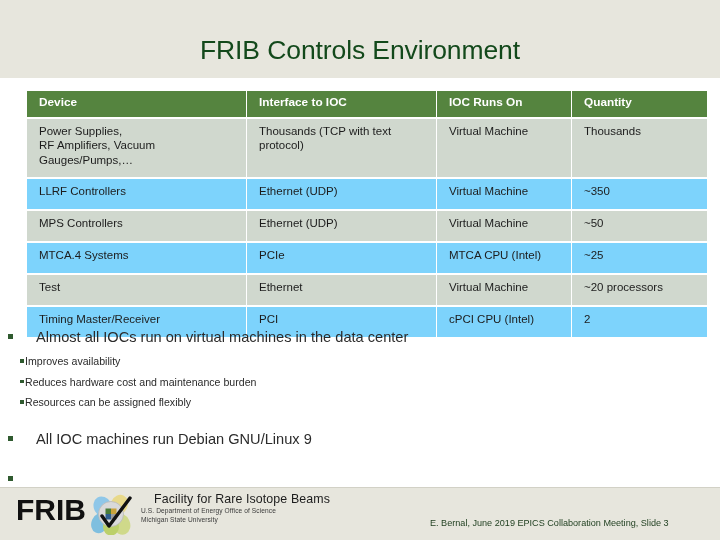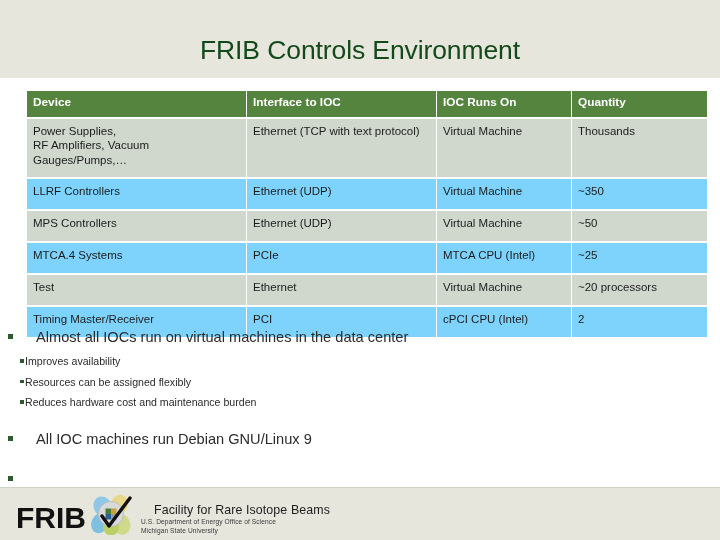--- a/index.html
+++ b/index.html
@@ -47,21 +47,21 @@
     left: 26px;
     top: 89px;
     width: 677px;
     border-collapse: separate;
     border-spacing: 1px 2px;
     table-layout: fixed;
   }
   .data-table th, .data-table td {
     text-align: left;
     vertical-align: top;
-    padding: 5px 7px 6px 6px;
+    padding: 5px 7px 6px 12px;
     font-size: 11.5px;
     line-height: 14.4px;
     font-weight: normal;
     color: #1c1c1c;
   }
   .data-table thead th {
     background: #55843f;
     color: #ffffff;
     font-weight: bold;
     font-size: 11.8px;
@@ -131,21 +131,21 @@
     width: 720px;
     height: 53px;
     background: #e7e6dd;
     border-top: 1px solid #d2d1c6;
   }
   .logo-wrap {
     position: absolute;
     left: 16px;
     top: 5px;
     display: flex;
-    align-items: flex-end;
+    align-items: flex-start;
   }
   .logo-frib {
     font-family: "Liberation Sans", sans-serif;
     font-size: 30px;
     font-weight: bold;
     color: #111111;
     letter-spacing: 0px;
     line-height: 34px;
   }
   .logo-mark {
@@ -206,21 +206,21 @@
       </tr>
     </thead>
     <tbody>
 
       <tr class="row-dark">
         <td class="cell-tall">
           <span>Power Supplies,</span><br>
           <span>RF Amplifiers, Vacuum</span><br>
           <span>Gauges/Pumps,…</span>
         </td>
-        <td class="cell-tall">Ethernet (TCP with text protocol)</td>
+        <td class="cell-tall">Thousands (TCP with text protocol)</td>
         <td class="cell-tall">Virtual Machine</td>
         <td class="cell-tall">Thousands</td>
       </tr>
 
       <tr class="row-light">
         <td class="cell-std">LLRF Controllers</td>
         <td class="cell-std">Ethernet (UDP)</td>
         <td class="cell-std">Virtual Machine</td>
         <td class="cell-std">~350</td>
       </tr>
@@ -262,25 +262,25 @@
       <span class="mk"></span>
       <span>Almost all IOCs run on virtual machines in the data center</span>
     </div>
 
     <div class="b2">
       <span class="mk"></span>
       <span>Improves availability</span>
     </div>
     <div class="b2">
       <span class="mk"></span>
+      <span>Reduces hardware cost and maintenance burden</span>
+    </div>
+    <div class="b2">
+      <span class="mk"></span>
       <span>Resources can be assigned flexibly</span>
-    </div>
-    <div class="b2">
-      <span class="mk"></span>
-      <span>Reduces hardware cost and maintenance burden</span>
     </div>
 
     <div class="gap-lg"></div>
 
     <div class="b1">
       <span class="mk"></span>
       <span>All IOC machines run Debian GNU/Linux 9</span>
     </div>
 
     <div class="gap-lg"></div>
@@ -309,15 +309,16 @@
           <rect x="22" y="21" width="5.5" height="5.5" fill="#9a9a9a"></rect>
           <path d="M13 23 L20 33 L41 5" fill="none" stroke="#111111" stroke-width="3.4" stroke-linecap="round" stroke-linejoin="round"></path>
         </svg>
       </div>
       <div class="logo-text">
         <div class="logo-line1">Facility for Rare Isotope Beams</div>
         <div class="logo-line2">U.S. Department of Energy Office of Science</div>
         <div class="logo-line3">Michigan State University</div>
       </div>
     </div>
+    <div class="footer-credit">E. Bernal, June 2019 EPICS Collaboration Meeting, Slide 3</div>
   </div>
 
 </div>
 
 </body></html>

